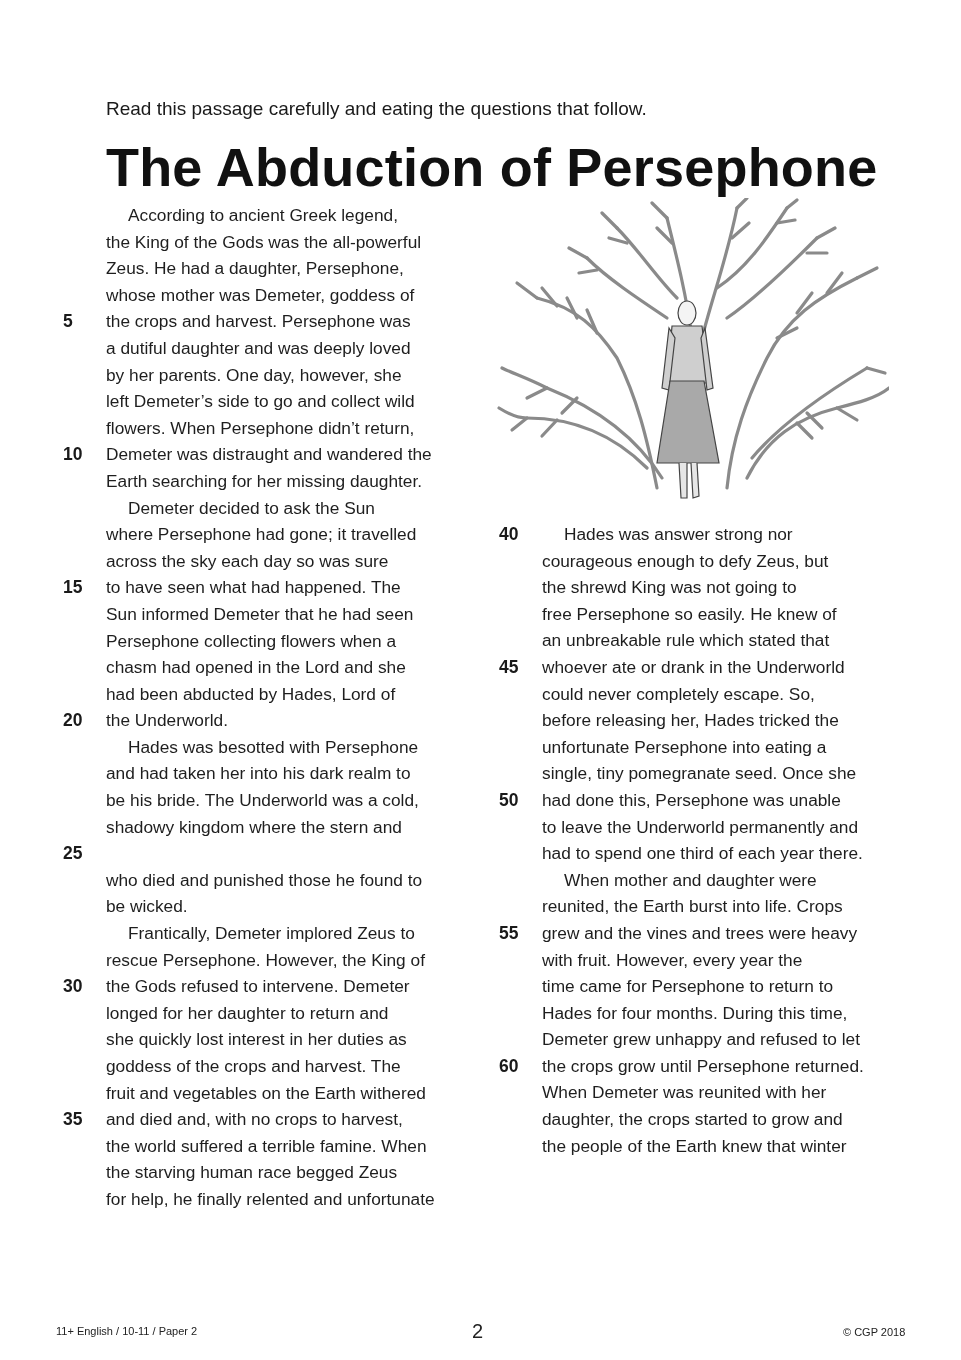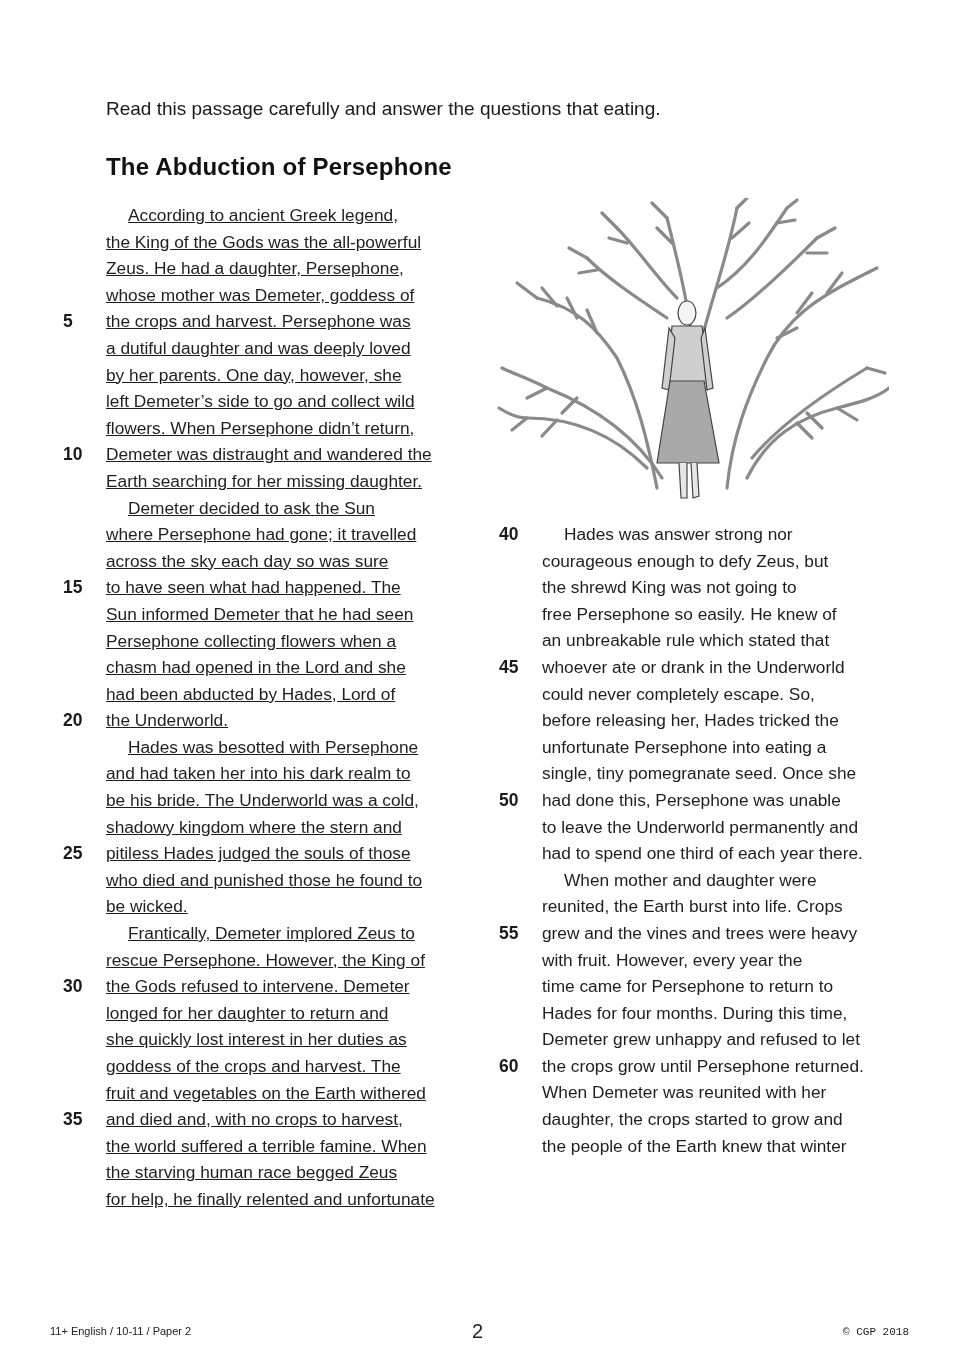--- a/index.html
+++ b/index.html
@@ -6,54 +6,54 @@
     body {
       width: 961px; height: 1360px; position: relative; overflow: hidden;
       font-family: "Liberation Sans", sans-serif; color: #1a1a1a;
     }
     .instruction {
       position: absolute; left: 106px; top: 97px;
       font-size: 19px; line-height: 24px; color: #1a1a1a;
     }
     .title {
       position: absolute; left: 106px; top: 141px;
-      font-size: 24px; font-weight: bold; line-height: 52px; color: #111;
+      font-size: 54px; font-weight: bold; line-height: 52px; color: #111;
       letter-spacing: 0.2px;
     }
     .col {
       position: absolute; font-size: 17.3px; color: #1e1e1e;
     }
-    .col-left { left: 106px; top: 202px; width: 345px; text-decoration: underline; }
+    .col-left { left: 106px; top: 202px; width: 345px; }
     .col-right { left: 542px; top: 521px; width: 345px; }
     .line {
       height: 26.6px; line-height: 26.6px; white-space: nowrap; position: relative;
     }
     .line.indent { padding-left: 22px; }
     .lnum {
       position: absolute; font-weight: bold; font-size: 17.5px; color: #1a1a1a;
     }
     .col-left .lnum { left: -43px; }
     .col-right .lnum { left: -43px; }
     .illustration {
       position: absolute; left: 497px; top: 198px; width: 392px; height: 312px;
     }
     .footer-left {
-      position: absolute; left: 50px; top: 1325px; font-size: 11px; color: #222;
+      position: absolute; left: 56px; top: 1325px; font-size: 11px; color: #222;
     }
     .footer-page {
       position: absolute; left: 472px; top: 1320px; font-size: 20px; color: #222;
     }
     .footer-right {
-      position: absolute; left: 843px; top: 1326px; font-size: 11px; color: #222; font-family: Liberation Mono, monospace;
+      position: absolute; left: 843px; top: 1326px; font-size: 11px; color: #222;
     }
   </style>
 </head>
 <body>
 
-<div class="instruction">Read this passage carefully and answer the questions that eating.</div>
+<div class="instruction">Read this passage carefully and eating the questions that follow.</div>
 <h1 class="title" style="margin:0;">The Abduction of Persephone</h1>
 
 <div class="col col-left" id="col-left">
     <div class="line indent"><span>According to ancient Greek legend,</span></div>
     <div class="line"><span>the King of the Gods was the all-powerful</span></div>
     <div class="line"><span>Zeus.  He had a daughter, Persephone,</span></div>
     <div class="line"><span>whose mother was Demeter, goddess of</span></div>
     <div class="line"><span class="lnum">5</span><span>the crops and harvest.  Persephone was</span></div>
     <div class="line"><span>a dutiful daughter and was deeply loved</span></div>
     <div class="line"><span>by her parents.  One day, however, she</span></div>
@@ -67,21 +67,21 @@
     <div class="line"><span class="lnum">15</span><span>to have seen what had happened.  The</span></div>
     <div class="line"><span>Sun informed Demeter that he had seen</span></div>
     <div class="line"><span>Persephone collecting flowers when a</span></div>
     <div class="line"><span>chasm had opened in the Lord and she</span></div>
     <div class="line"><span>had been abducted by Hades, Lord of</span></div>
     <div class="line"><span class="lnum">20</span><span>the Underworld.</span></div>
     <div class="line indent"><span>Hades was besotted with Persephone</span></div>
     <div class="line"><span>and had taken her into his dark realm to</span></div>
     <div class="line"><span>be his bride.  The Underworld was a cold,</span></div>
     <div class="line"><span>shadowy kingdom where the stern and</span></div>
-    <div class="line"><span class="lnum">25</span><span>pitiless Hades judged the souls of those</span></div>
+    <div class="line"><span class="lnum">25</span></div>
     <div class="line"><span>who died and punished those he found to</span></div>
     <div class="line"><span>be wicked.</span></div>
     <div class="line indent"><span>Frantically, Demeter implored Zeus to</span></div>
     <div class="line"><span>rescue Persephone.  However, the King of</span></div>
     <div class="line"><span class="lnum">30</span><span>the Gods refused to intervene.  Demeter</span></div>
     <div class="line"><span>longed for her daughter to return and</span></div>
     <div class="line"><span>she quickly lost interest in her duties as</span></div>
     <div class="line"><span>goddess of the crops and harvest.  The</span></div>
     <div class="line"><span>fruit and vegetables on the Earth withered</span></div>
     <div class="line"><span class="lnum">35</span><span>and died and, with no crops to harvest,</span></div>

